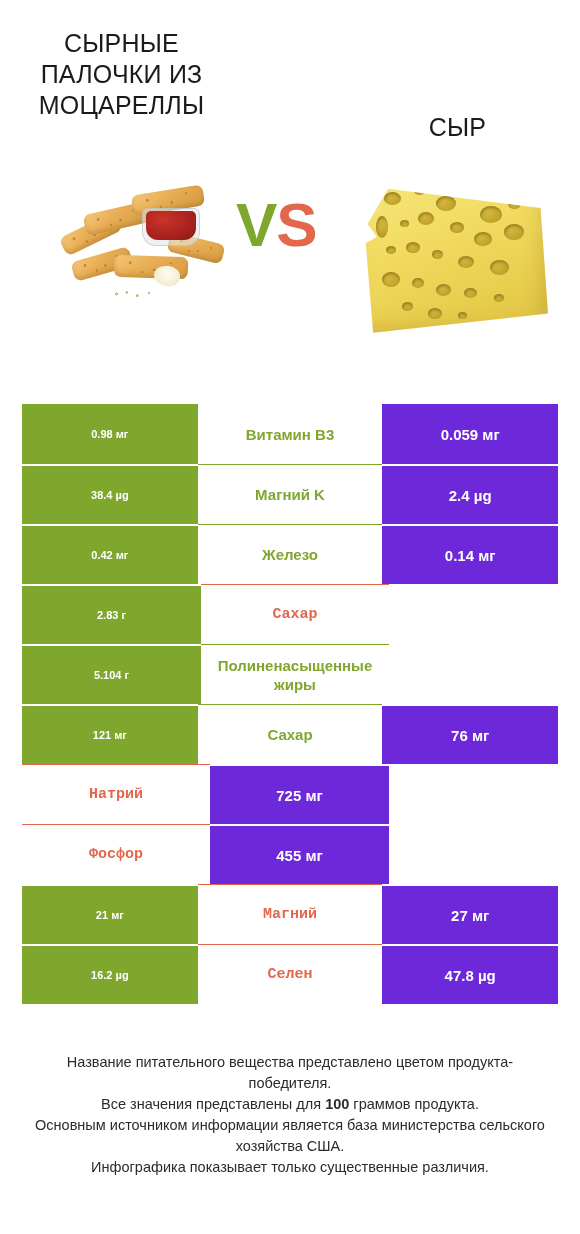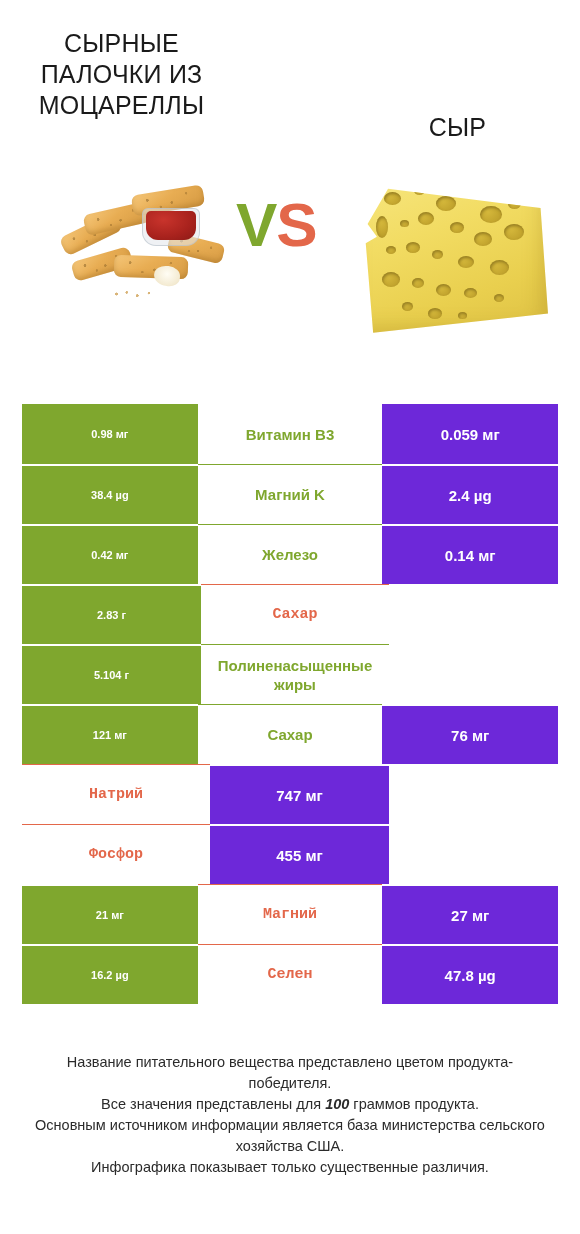--- a/index.html
+++ b/index.html
@@ -182,21 +182,21 @@
   .footer {
     position: absolute;
     left: 30px;
     top: 1052px;
     width: 520px;
     text-align: center;
     font-size: 14.5px;
     line-height: 21px;
     color: #2b2b2b;
   }
-  .footer b { font-weight: 700; font-style: italic; }
+  .footer b { font-weight: 700; }
 </style>
 </head>
 <body>
 
 <div class="header">
   <div class="title title-left">Сырные палочки из моцареллы</div>
   <div class="title title-right">Сыр</div>
 </div>
 
 <div class="hero">
@@ -273,21 +273,21 @@
       <div class="cell cell-left">5.104 г</div>
       <div class="cell cell-mid mid-green">Полиненасыщенные жиры</div>
     </div>
     <div class="row">
       <div class="cell cell-left">121 мг</div>
       <div class="cell cell-mid mid-green">Сахар</div>
       <div class="cell cell-right">76 мг</div>
     </div>
     <div class="row">
       <div class="cell cell-mid mid-orange">Натрий</div>
-      <div class="cell cell-right">747 мг</div>
+      <div class="cell cell-right">725 мг</div>
     </div>
     <div class="row">
       <div class="cell cell-mid mid-orange">Фосфор</div>
       <div class="cell cell-right">455 мг</div>
     </div>
     <div class="row">
       <div class="cell cell-left">21 мг</div>
       <div class="cell cell-mid mid-orange">Магний</div>
       <div class="cell cell-right">27 мг</div>
     </div>

